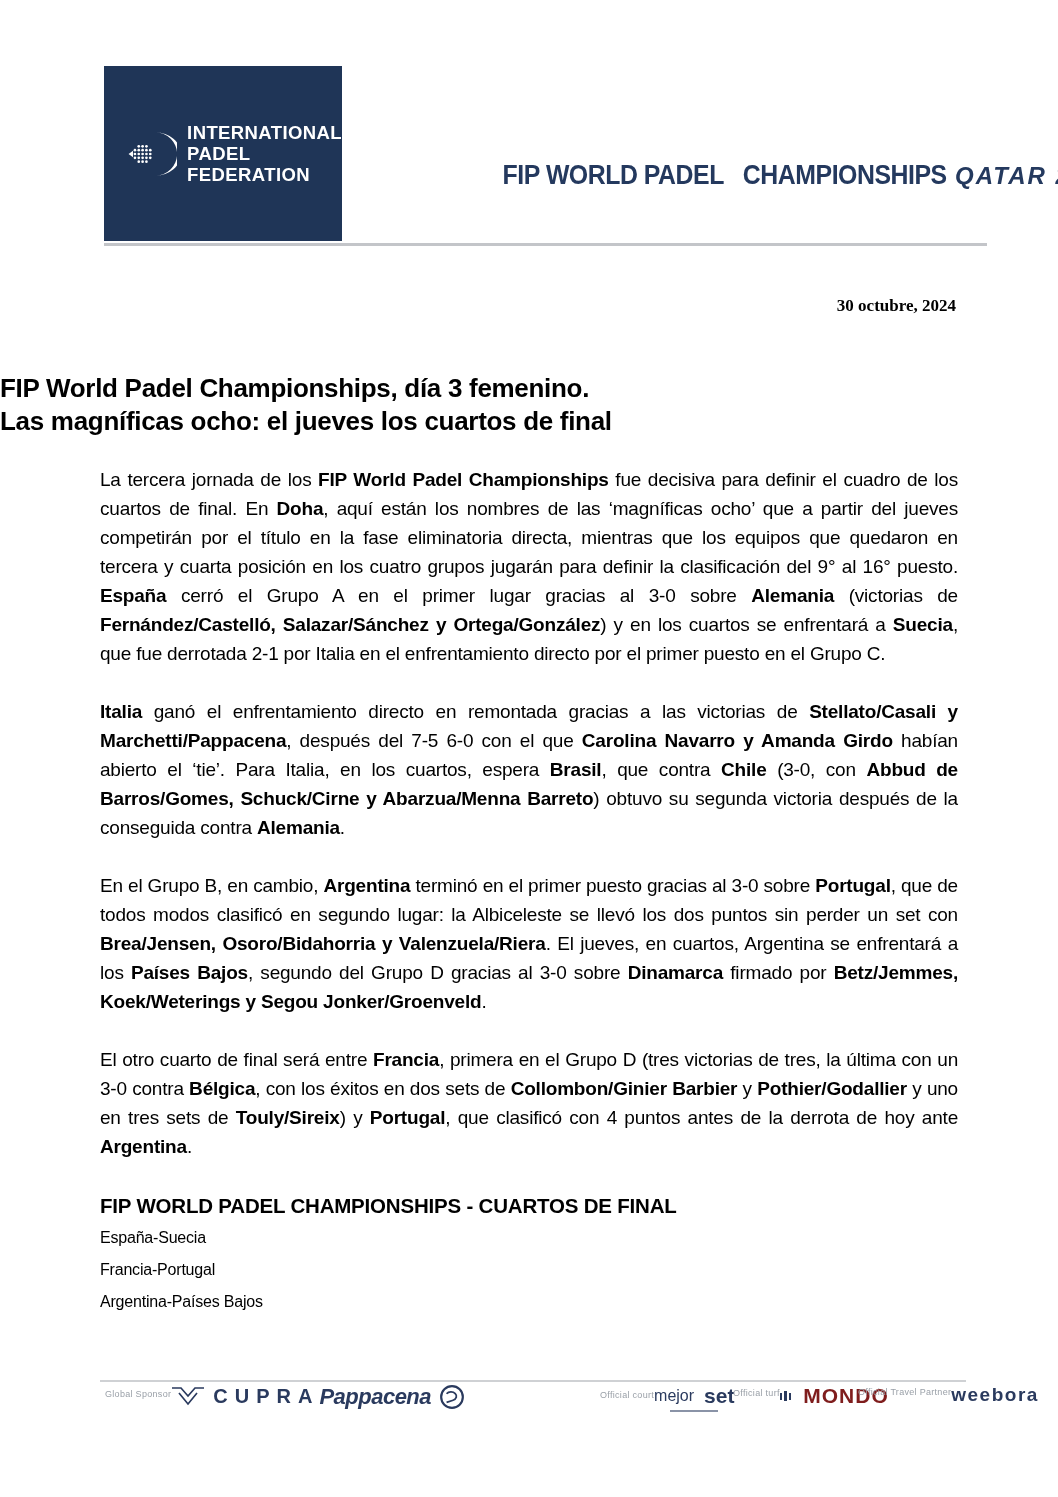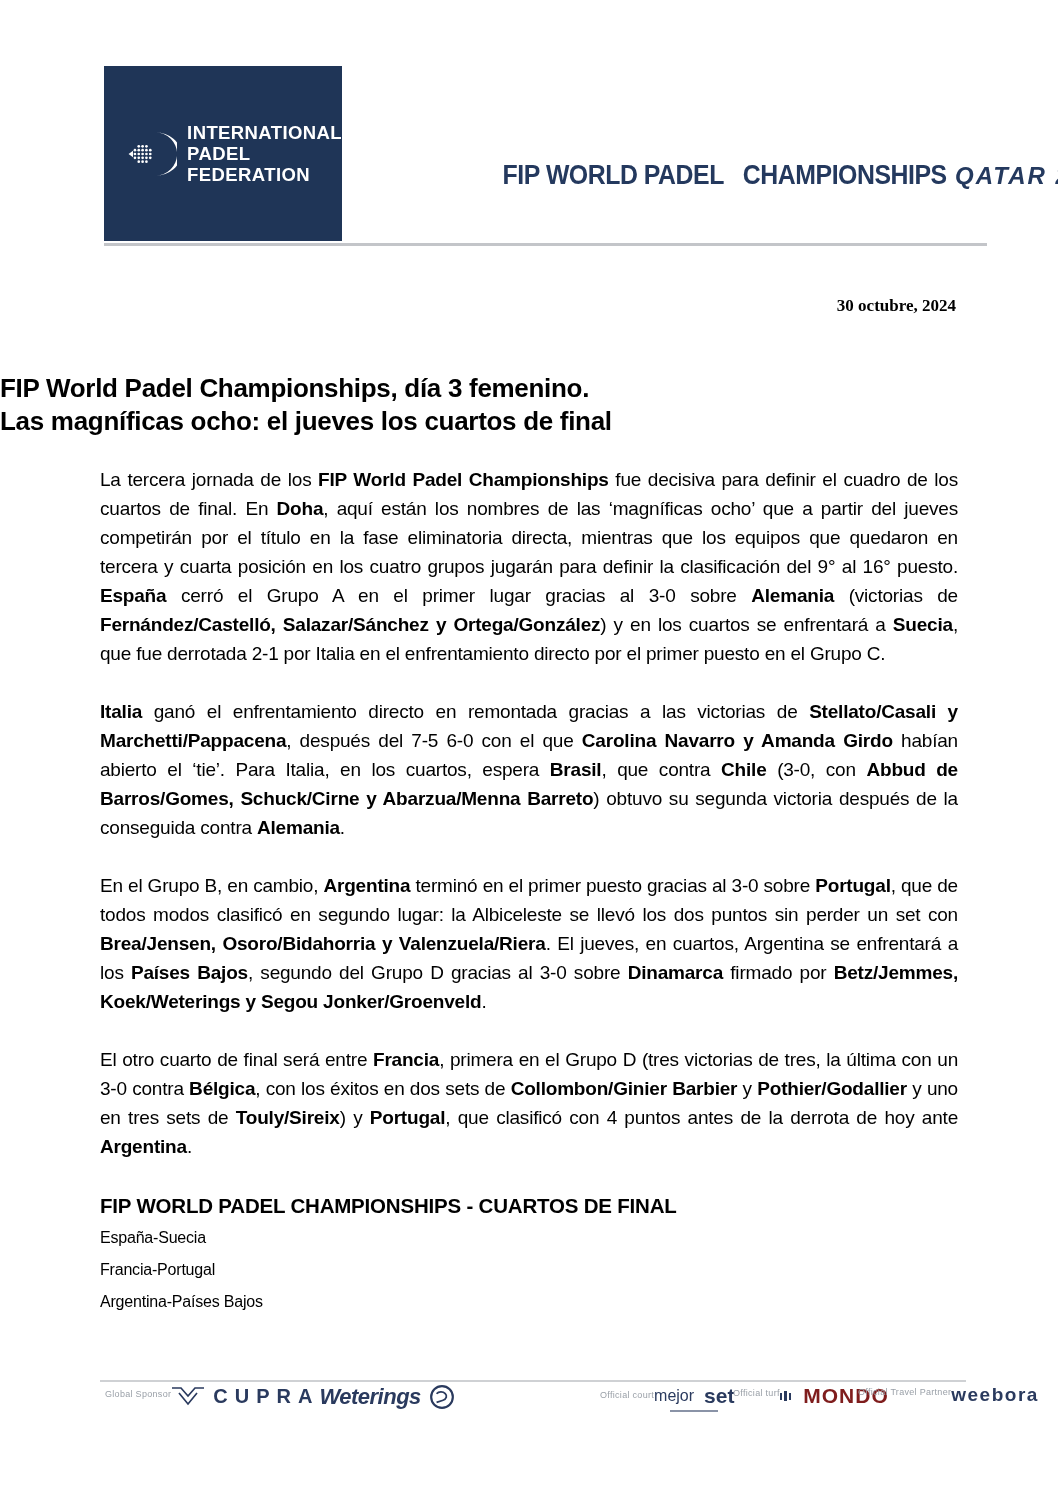--- a/index.html
+++ b/index.html
@@ -174,21 +174,21 @@
       <div class="sponsor-label">Global Sponsor</div>
       <div class="sponsor-row">
         <div class="logo-item">
           <svg width="34" height="24" viewBox="0 0 34 22" fill="none" stroke="#2a3a5e" stroke-width="1.7">
             <path d="M1 3 h9 l7 8 7 -8 h9"></path>
             <path d="M8 8 l9 11 9 -11"></path>
           </svg>
           <span class="cupra-word">CUPRA</span>
         </div>
         <div class="logo-item">
-          <span class="bullpadel-word">Weterings</span>
+          <span class="bullpadel-word">Pappacena</span>
           <svg width="26" height="26" viewBox="0 0 24 24" fill="none" stroke="#2a3a5e" stroke-width="2">
             <circle cx="12" cy="12" r="10"></circle>
             <path d="M7 9 a5 4 0 1 1 6 6 l-6 2" stroke-width="1.7"></path>
           </svg>
         </div>
       </div>
     </div>
 
     <div class="sponsor-group" style="left:600px;width:110px;">
       <div class="sponsor-label">Official court</div>

